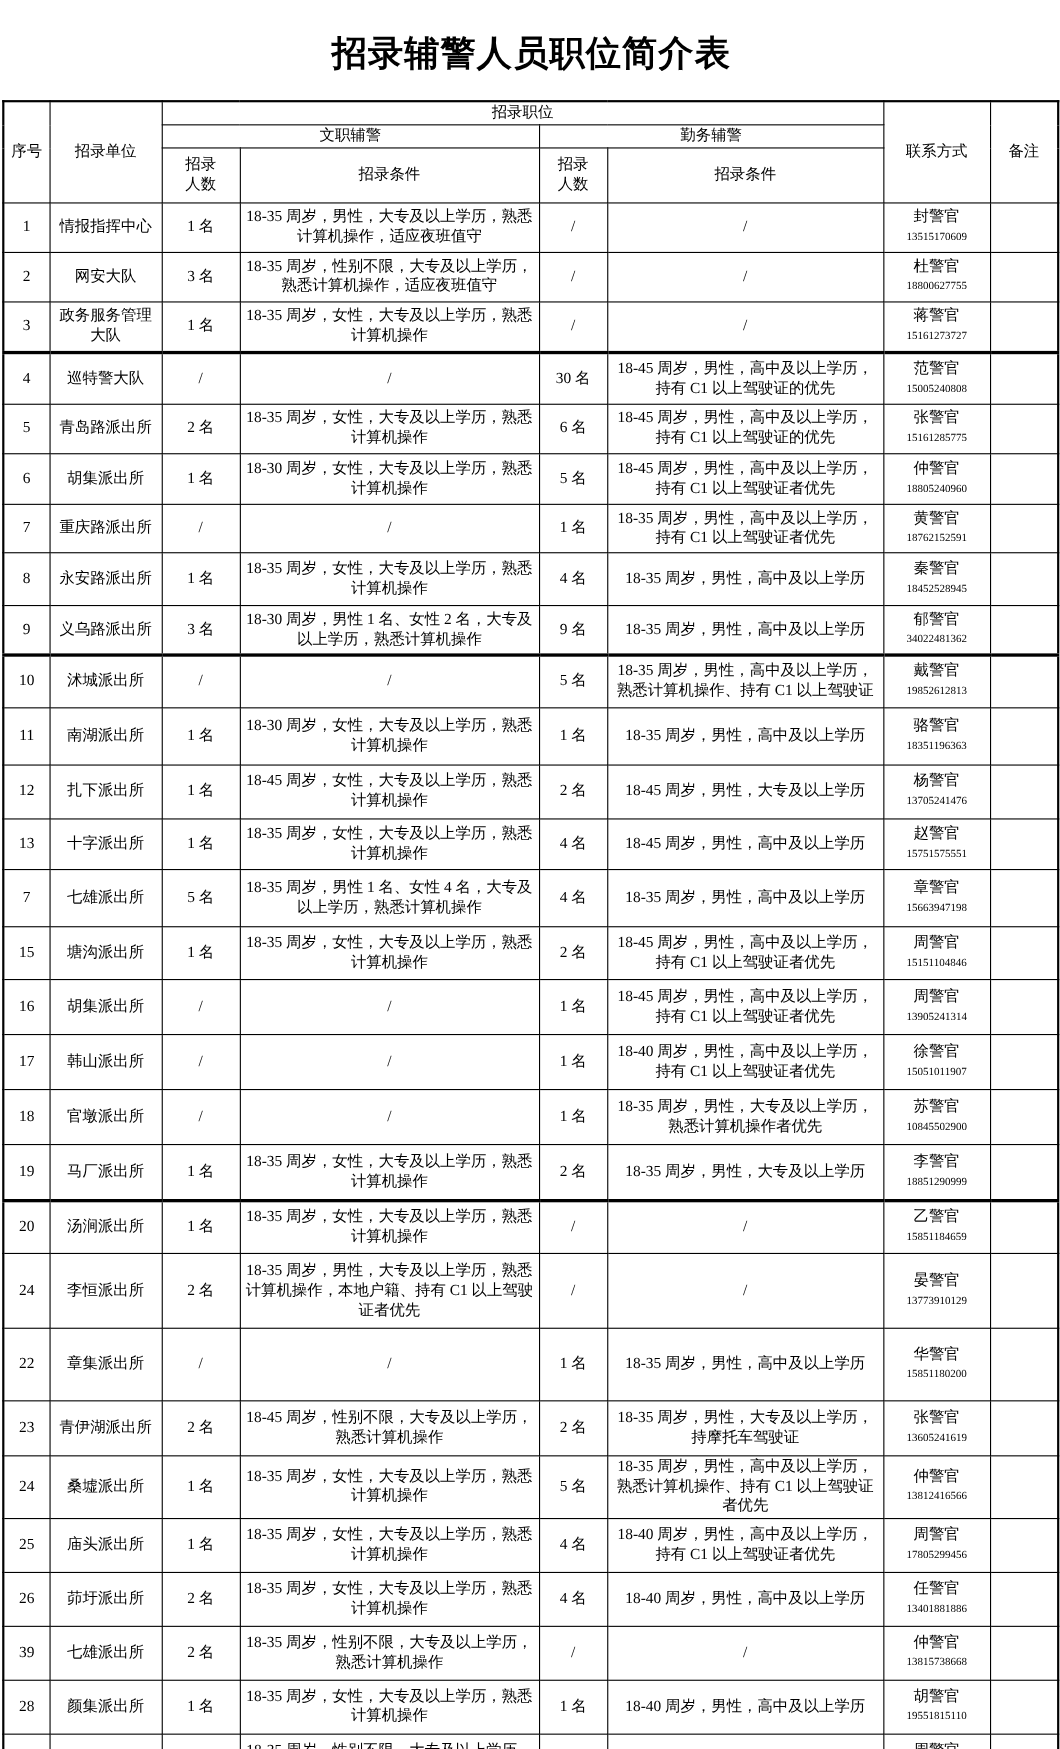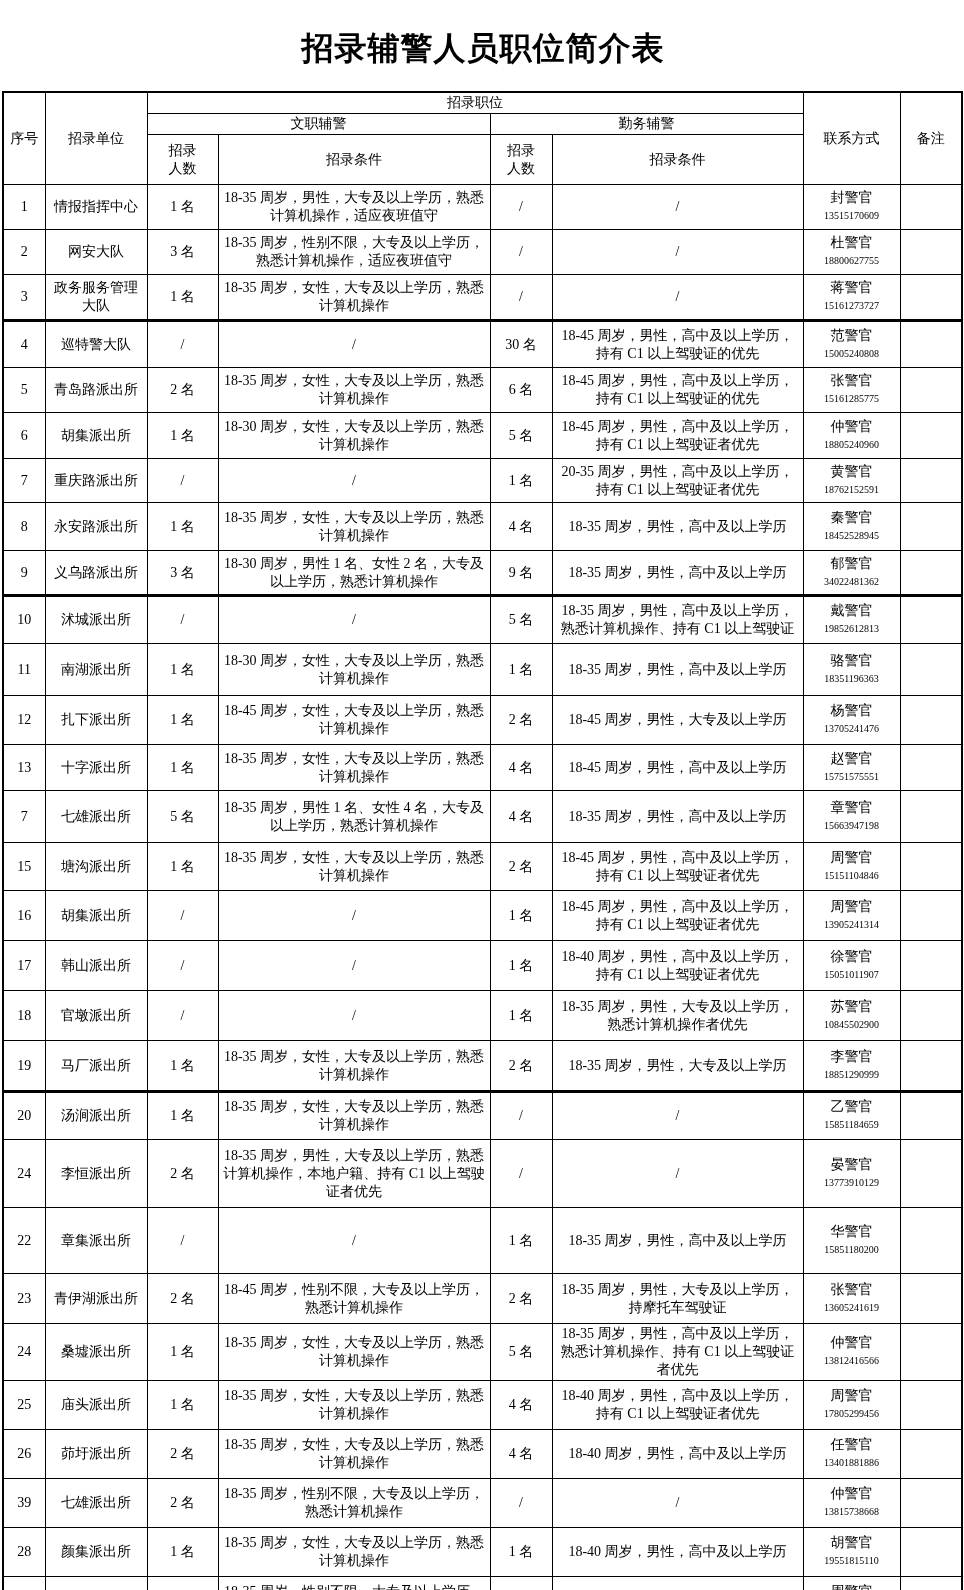--- a/index.html
+++ b/index.html
@@ -185,21 +185,21 @@
             <div class="contact-phone">18805240960</div>
           </td>
           <td></td>
         </tr>
         <tr>
           <td>7</td>
           <td>重庆路派出所</td>
           <td>/</td>
           <td class="cond">/</td>
           <td>1 名</td>
-          <td class="cond">20-35 周岁，男性，高中及以上学历，持有 C1 以上驾驶证者优先</td>
+          <td class="cond">18-35 周岁，男性，高中及以上学历，持有 C1 以上驾驶证者优先</td>
           <td class="contact-cell">
             <div class="contact-name">黄警官</div>
             <div class="contact-phone">18762152591</div>
           </td>
           <td></td>
         </tr>
         <tr>
           <td>8</td>
           <td>永安路派出所</td>
           <td>1 名</td>

